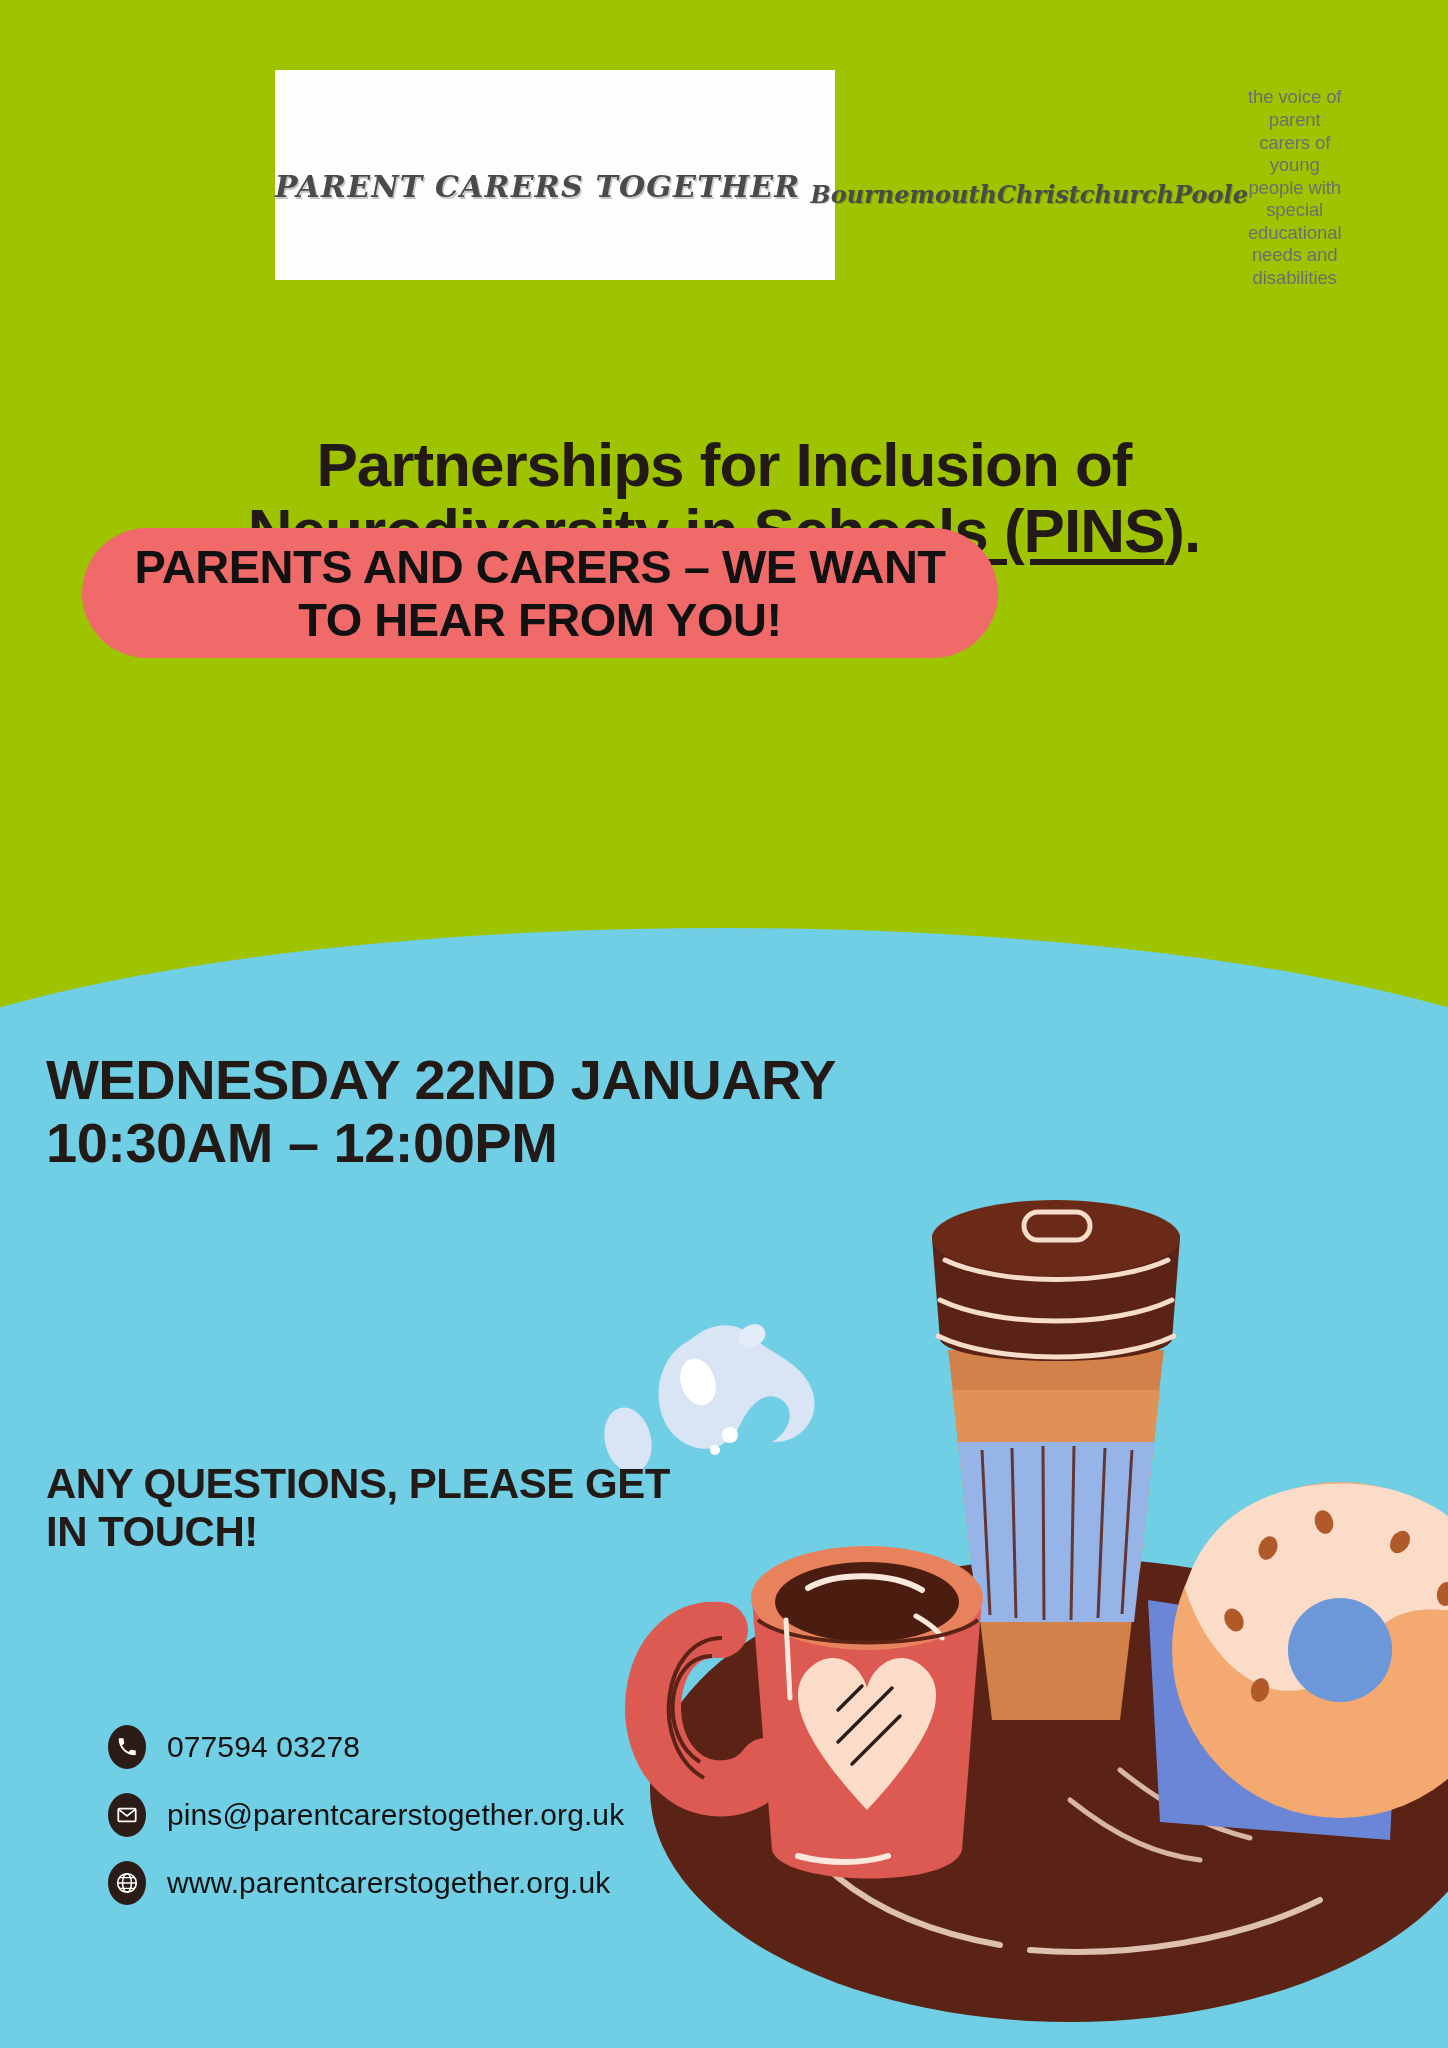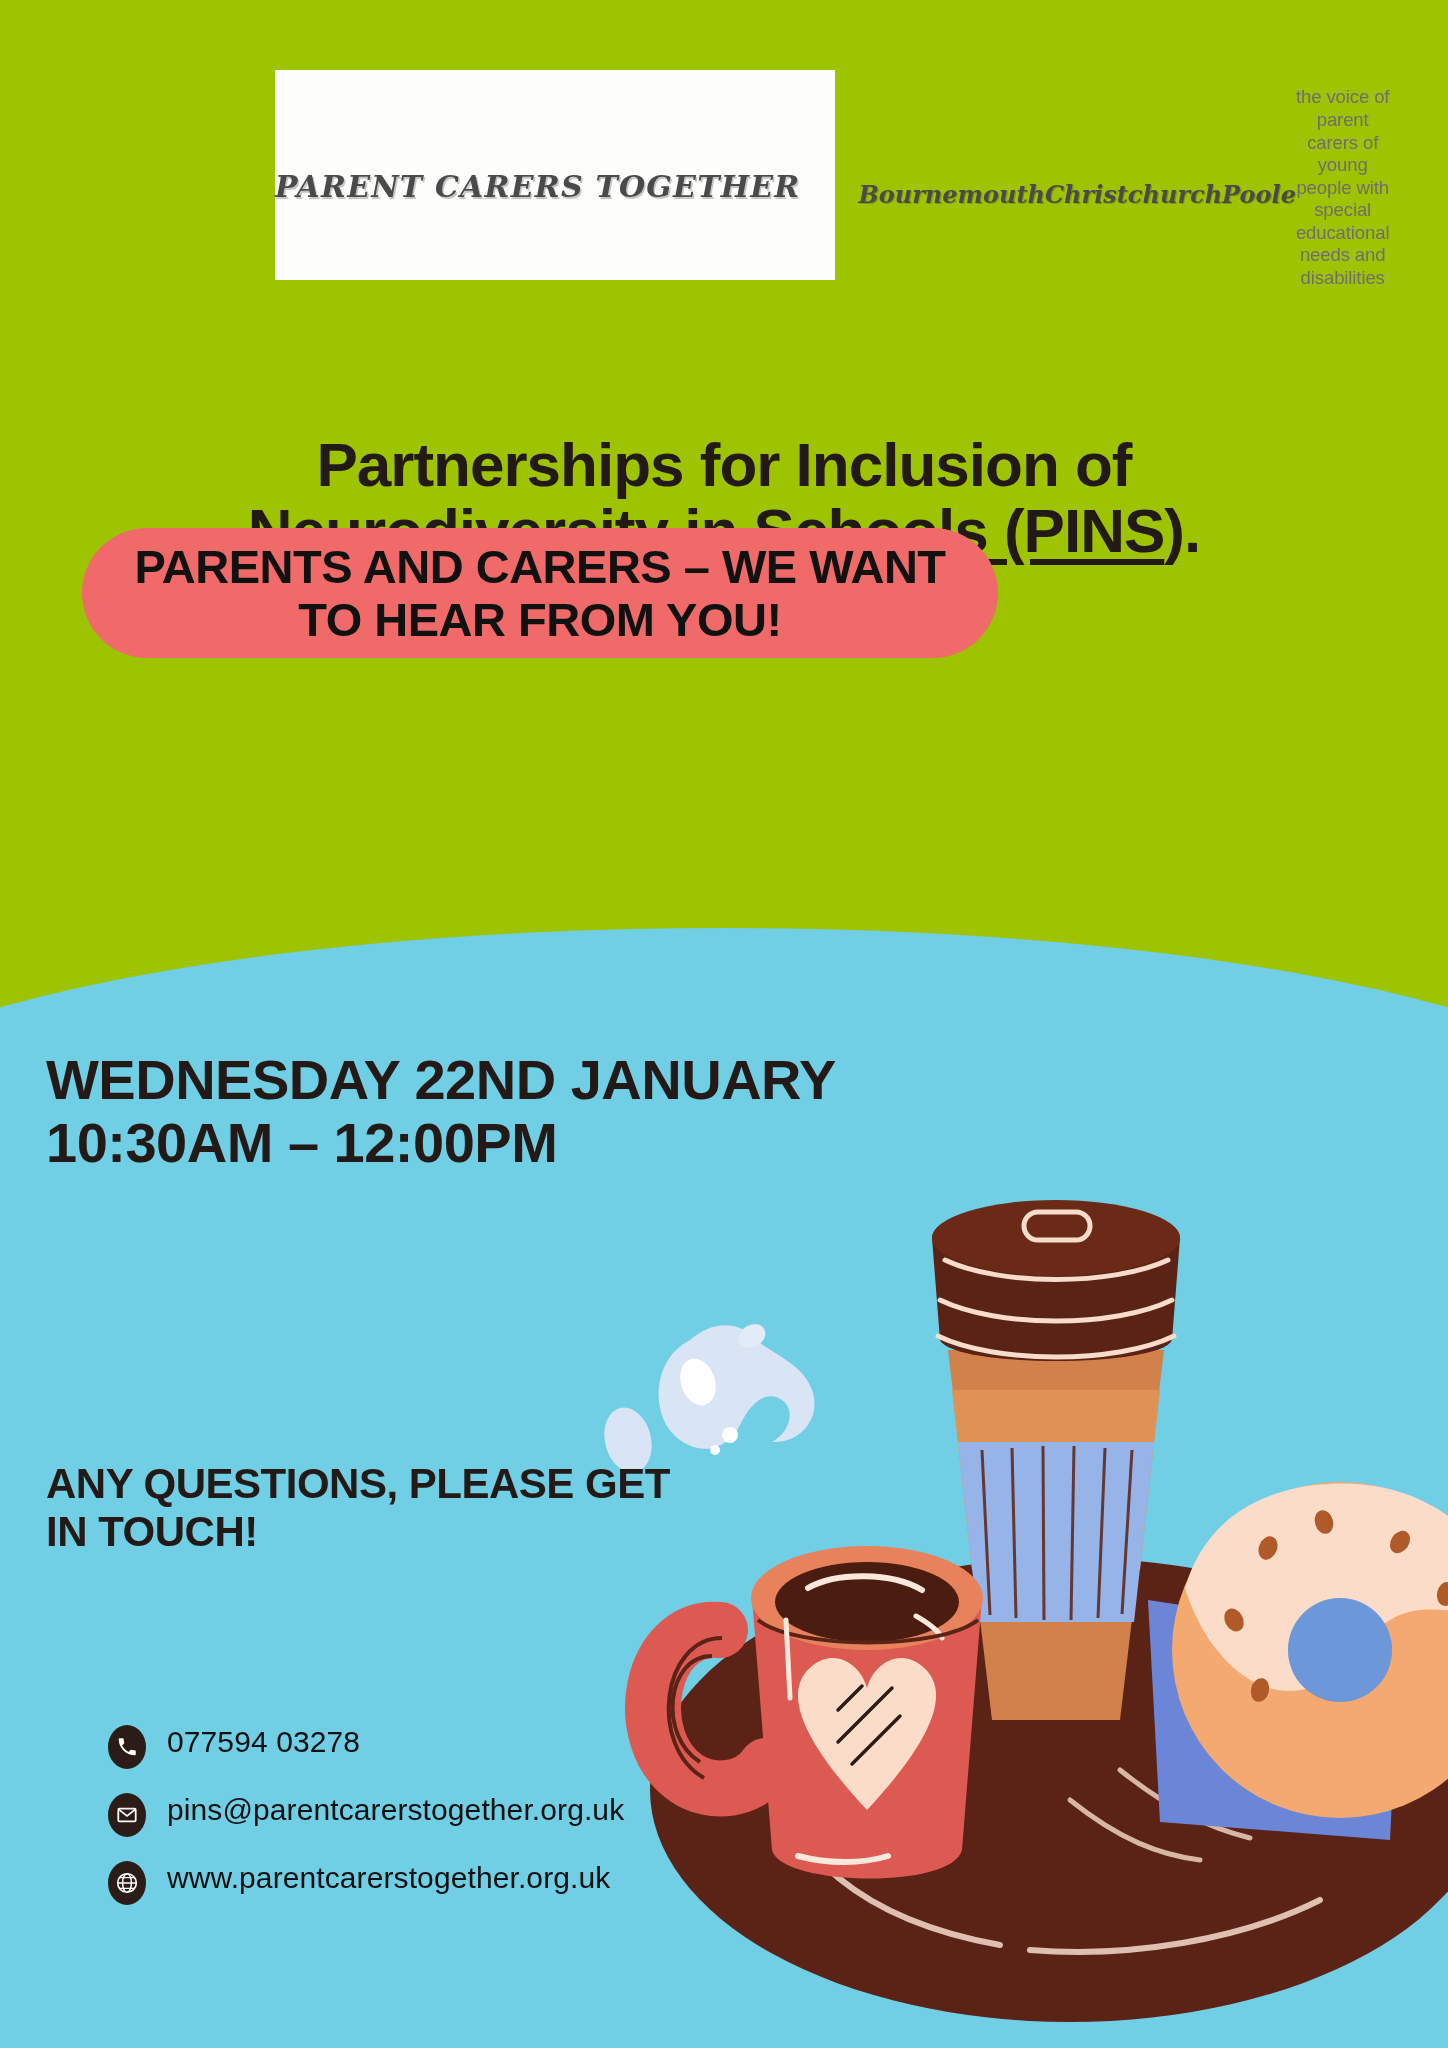--- a/index.html
+++ b/index.html
@@ -46,21 +46,20 @@
   .logo-bars span{height:13px;flex:1;display:block;}
   .bar-green{background:#8DBE3C;}
   .bar-blue{background:#3FAFCC;}
   .bar-red{background:#EE5B6B;}
   .logo-towns{
     display:flex;width:500px;justify-content:space-between;
     margin-top:17px;
     font-family:"DejaVu Serif", serif;
     font-weight:bold;font-style:italic;font-size:24px;color:#4A4A4A;
     text-shadow:1.2px 1.2px 0 rgba(0,0,0,0.20);
-    margin-left:48px;
   }
   .logo-tag{
     margin-top:4px;text-align:center;
     font-family:"Liberation Sans", sans-serif;
     font-size:18.5px;line-height:1.22;color:#6E6E6E;
     letter-spacing:-0.1px;
   }
 
   
   .headline{
@@ -87,21 +86,21 @@
     position:absolute;z-index:6;color:#231A18;
     font-family:"Liberation Sans Narrow","Liberation Sans", sans-serif;
     font-weight:bold;letter-spacing:-0.5px;
   }
   #dateBlock{left:46px;top:1048px;font-size:56px;line-height:1.13;}
   #venueBlock{left:46px;top:1272px;font-size:56px;line-height:1.13;}
   #questionBlock{left:46px;top:1460px;font-size:42px;line-height:1.14;}
 
   
   .contacts{position:absolute;left:108px;top:1725px;z-index:8;}
-  .contact-row{display:flex;align-items:flex-start;margin-bottom:24px;}
+  .contact-row{display:flex;align-items:center;margin-bottom:24px;}
   .cicon{
     width:38px;height:44px;border-radius:50%;
     background:#2B1C18;display:flex;align-items:center;justify-content:center;
     flex:0 0 auto;
   }
   .cicon svg{display:block;}
   .ctext{
     margin-left:21px;color:#111;
     font-family:"Liberation Sans", sans-serif;
     font-size:30px;letter-spacing:0.1px;white-space:nowrap;

